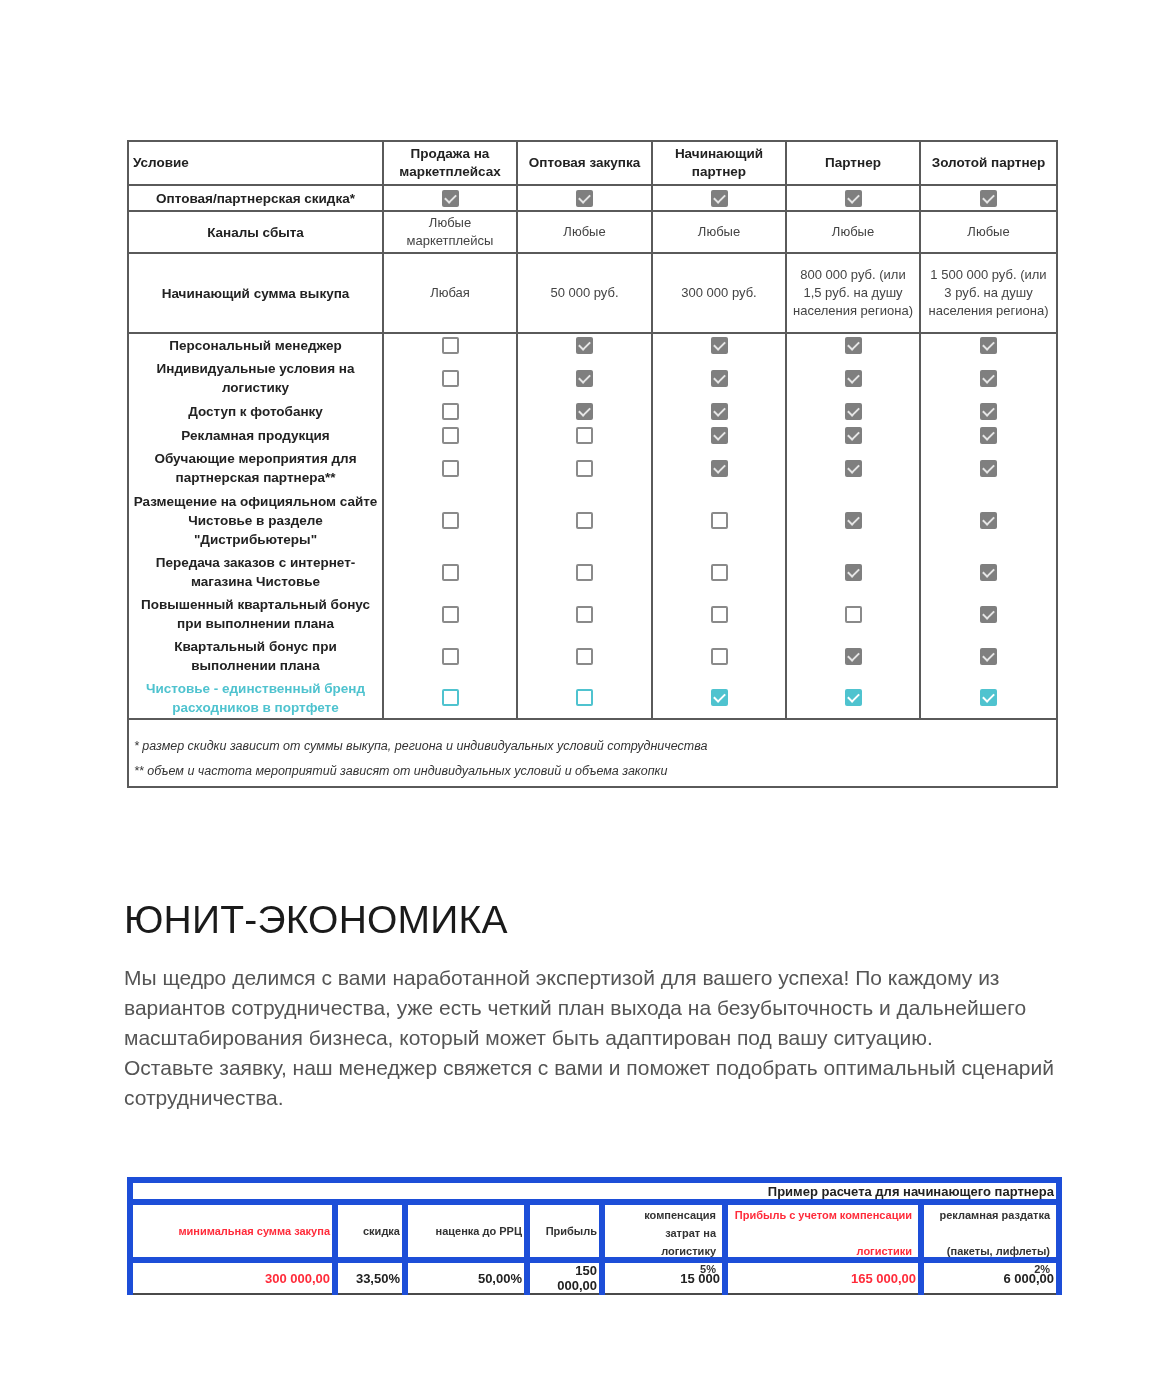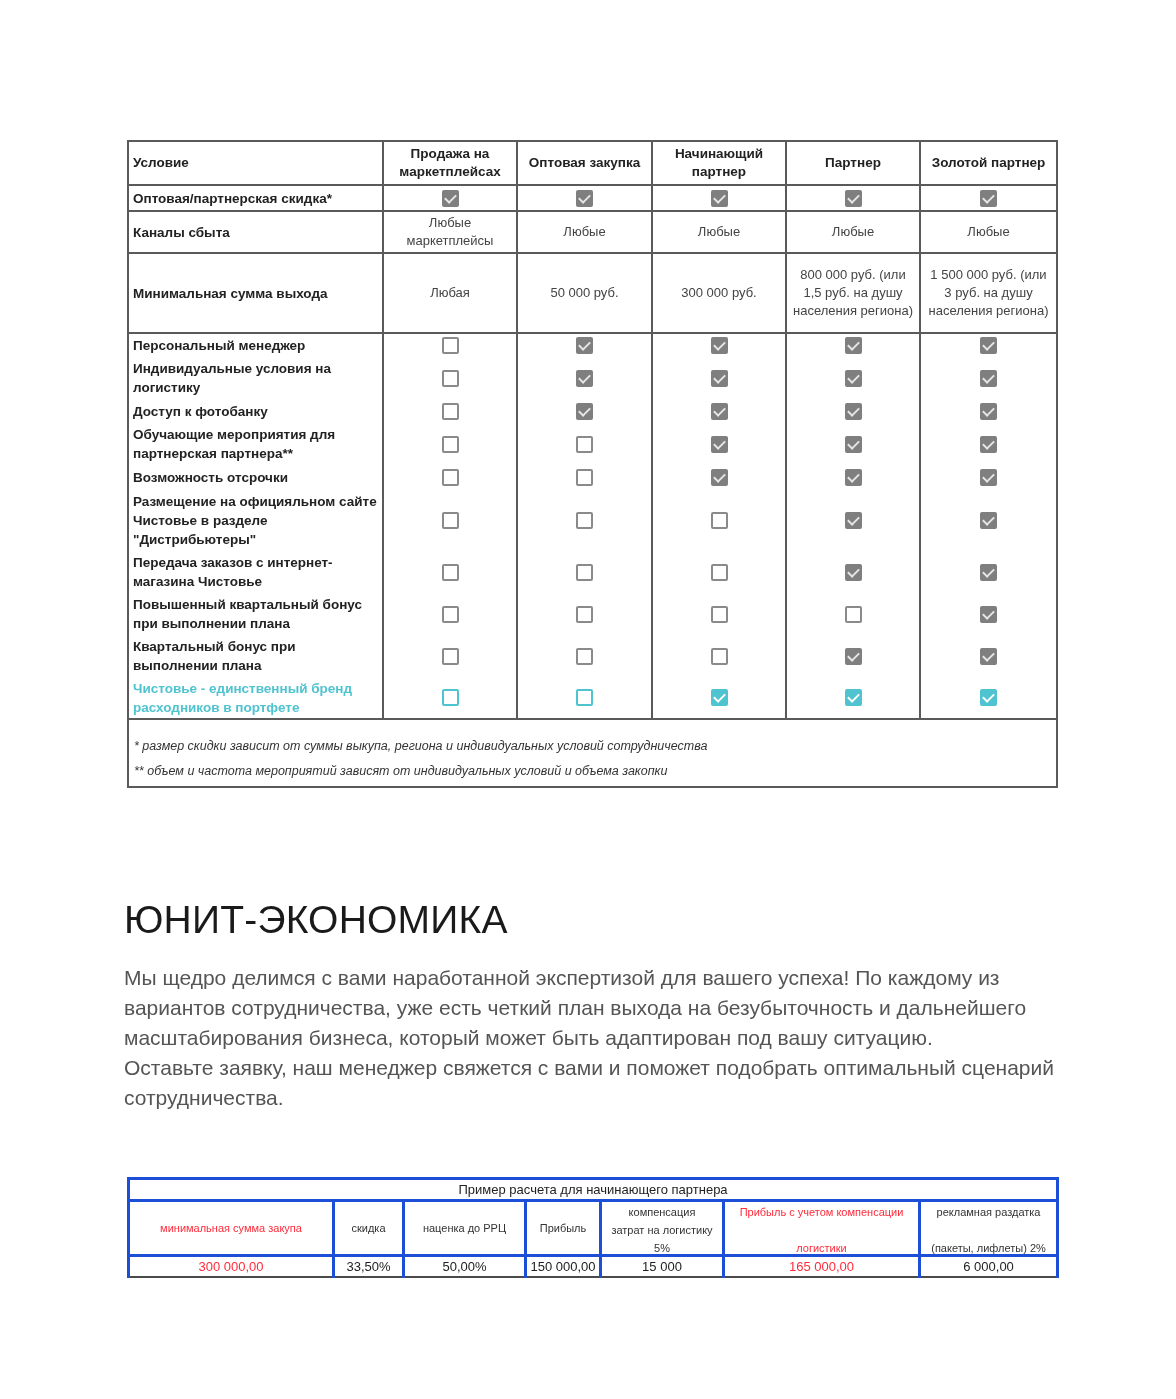--- a/index.html
+++ b/index.html
@@ -17,21 +17,21 @@
   }
   #terms-table td, #terms-table th {
     border-left: 2px solid #5a5a5a;
     border-right: 2px solid #5a5a5a;
     padding: 0 4px;
     vertical-align: middle;
   }
   #terms-table tr.bordered td, #terms-table tr.bordered th { border-bottom: 2px solid #5a5a5a; }
   #terms-table th { font-weight: bold; color: #222; text-align: center; line-height: 18px; }
   #terms-table th.cond-head { text-align: left; margin-left: 44px; }
-  #terms-table td.label { font-weight: bold; color: #222; text-align: left; line-height: 19px; }
+  #terms-table td.label { font-weight: bold; color: #222; text-align: center; line-height: 19px; }
   #terms-table td.label.accent { color: #4fc3cf; }
   #terms-table td.val { text-align: center; color: #444; font-size: 13px; line-height: 18px; }
   #terms-table td.cb { text-align: center; }
 
   .chk {
     display: inline-block; width: 17px; height: 17px; border-radius: 2px;
     vertical-align: middle; position: relative;
   }
   .chk.off { border: 2px solid #8a8a8a; background: #fff; }
   .chk.on  { background: #7f7f7f; }
@@ -59,21 +59,21 @@
     font-size: 21px; color: #555; line-height: 30px;
   }
 
   
   #calc-table {
     position: absolute; left: 127px; top: 1177px; width: 929px;
     border-collapse: collapse; table-layout: fixed;
     border: 2px solid #4a4a4a;
     font-size: 12px; color: #222;
   }
-  #calc-table td { border: 3px solid #1d4ed8; text-align: center; padding: 0 2px; }
+  #calc-table td { border: 6px solid #1d4ed8; text-align: right; padding: 0 2px; font-weight: bold; }
   #calc-table tr.caption td { height: 22px; font-size: 13px; }
   #calc-table tr.heads td { height: 52px; font-size: 11px; color: #333; line-height: 18px; }
   #calc-table tr.heads td.red { color: #ff2b3a; }
   #calc-table tr.vals td { height: 21px; font-size: 13px; border-bottom: 2px solid #4a4a4a; }
   #calc-table tr.vals td.red { color: #ff2b3a; margin-left: 16px; }
   .hd-split { display: flex; flex-direction: column; justify-content: space-between; height: 52px; padding: 1px 4px; }
 </style>
 </head>
 <body>
 
@@ -107,21 +107,21 @@
       </tr>
       <tr class="bordered" style="height: 42px;">
         <td class="label">Каналы сбыта</td>
         <td class="val">Любые маркетплейсы</td>
         <td class="val">Любые</td>
         <td class="val">Любые</td>
         <td class="val">Любые</td>
         <td class="val">Любые</td>
       </tr>
       <tr class="bordered" style="height: 80px;">
-        <td class="label">Минимальная сумма выхода</td>
+        <td class="label">Начинающий сумма выкупа</td>
         <td class="val">Любая</td>
         <td class="val">50 000 руб.</td>
         <td class="val">300 000 руб.</td>
         <td class="val">800 000 руб. (или 1,5 руб. на душу населения региона)</td>
         <td class="val">1 500 000 руб. (или 3 руб. на душу населения региона)</td>
       </tr>
       <tr style="height: 24px;">
         <td class="label">Персональный менеджер</td>
         <td class="cb"><span class="chk off"></span></td>
         <td class="cb"><span class="chk on"></span></td>
@@ -138,30 +138,30 @@
         <td class="cb"><span class="chk on"></span></td>
       </tr>
       <tr style="height: 24px;">
         <td class="label">Доступ к фотобанку</td>
         <td class="cb"><span class="chk off"></span></td>
         <td class="cb"><span class="chk on"></span></td>
         <td class="cb"><span class="chk on"></span></td>
         <td class="cb"><span class="chk on"></span></td>
         <td class="cb"><span class="chk on"></span></td>
       </tr>
+      <tr style="height: 24px;">
+        <td class="label">Рекламная продукция</td>
+        <td class="cb"><span class="chk off"></span></td>
+        <td class="cb"><span class="chk off"></span></td>
+        <td class="cb"><span class="chk on"></span></td>
+        <td class="cb"><span class="chk on"></span></td>
+        <td class="cb"><span class="chk on"></span></td>
+      </tr>
       <tr style="height: 42px;">
         <td class="label">Обучающие мероприятия для партнерская партнера**</td>
-        <td class="cb"><span class="chk off"></span></td>
-        <td class="cb"><span class="chk off"></span></td>
-        <td class="cb"><span class="chk on"></span></td>
-        <td class="cb"><span class="chk on"></span></td>
-        <td class="cb"><span class="chk on"></span></td>
-      </tr>
-      <tr style="height: 24px;">
-        <td class="label">Возможность отсрочки</td>
         <td class="cb"><span class="chk off"></span></td>
         <td class="cb"><span class="chk off"></span></td>
         <td class="cb"><span class="chk on"></span></td>
         <td class="cb"><span class="chk on"></span></td>
         <td class="cb"><span class="chk on"></span></td>
       </tr>
       <tr style="height: 62px;">
         <td class="label">Размещение на официяльном сайте Чистовье в разделе "Дистрибьютеры"</td>
         <td class="cb"><span class="chk off"></span></td>
         <td class="cb"><span class="chk off"></span></td>

